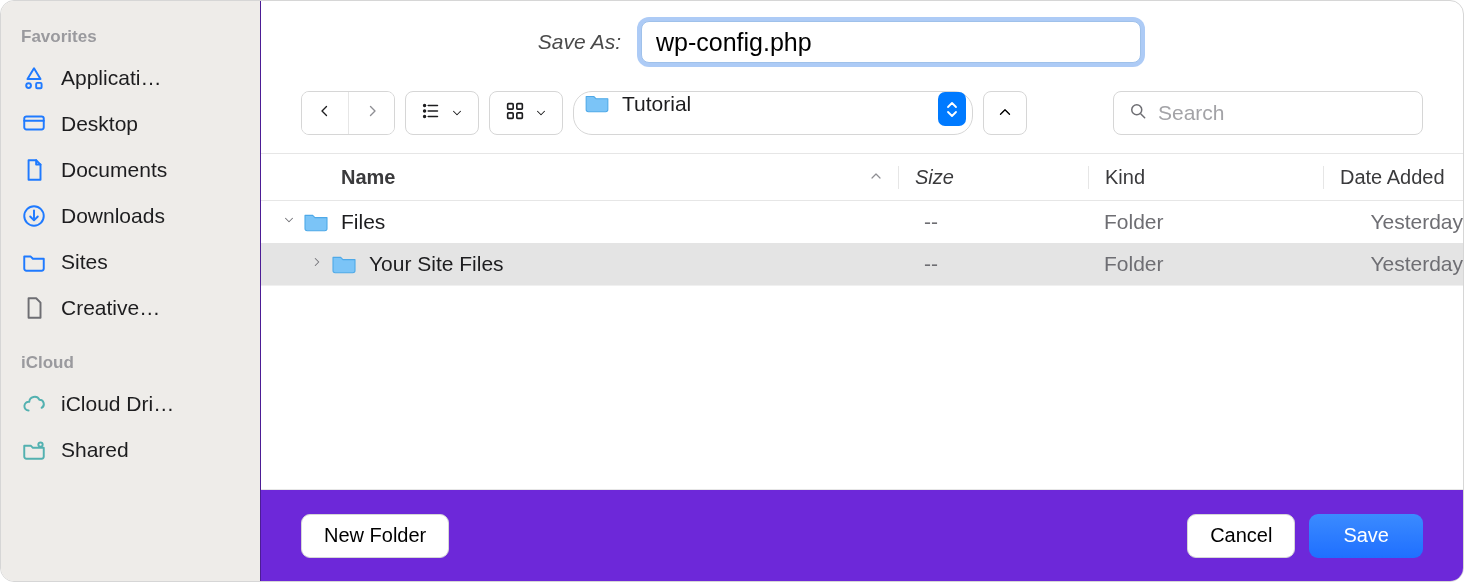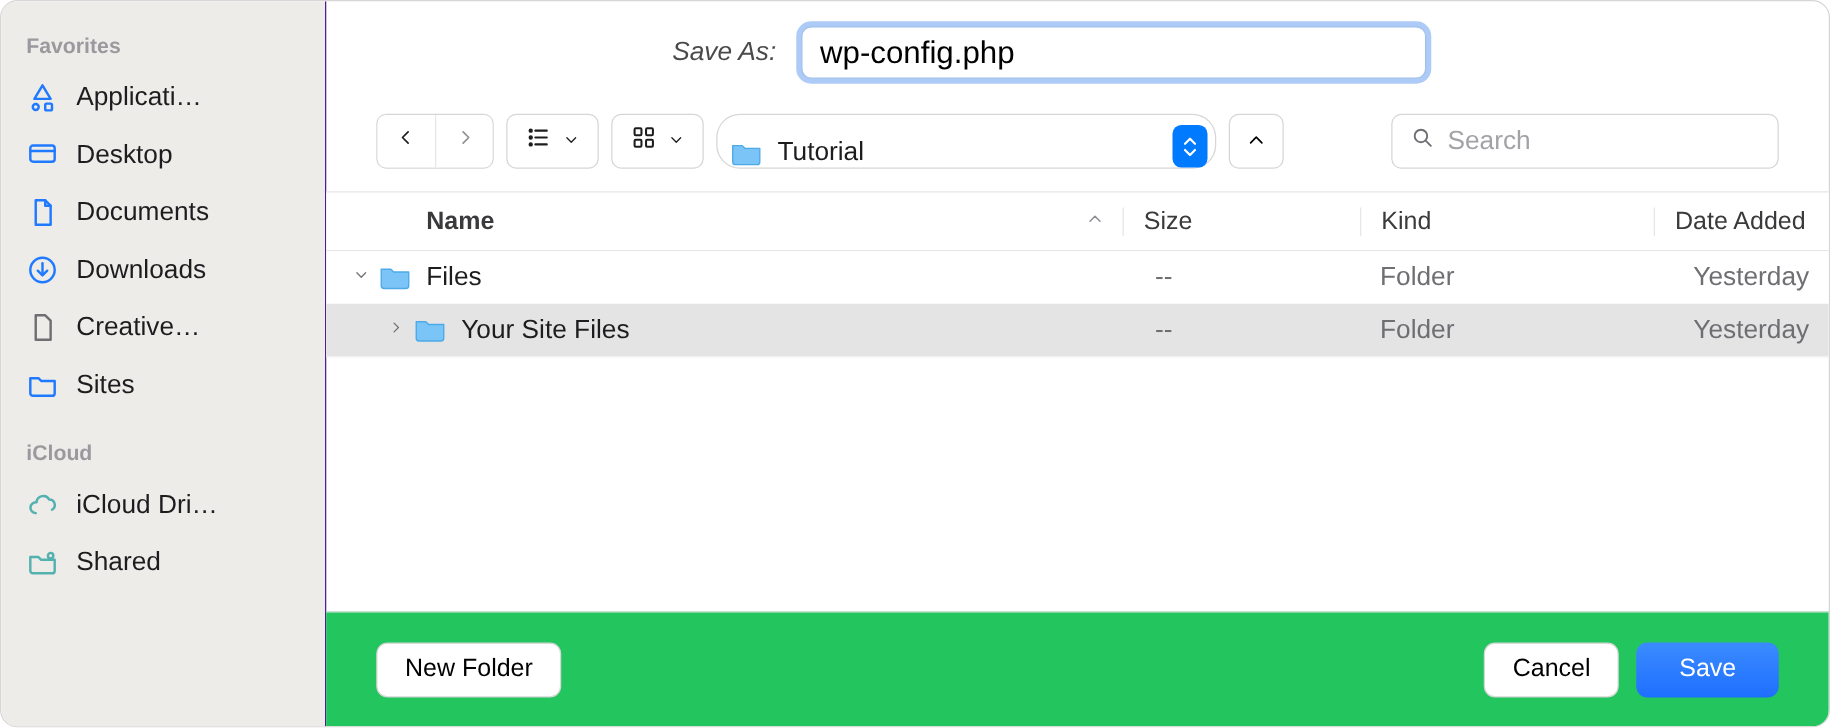--- a/index.html
+++ b/index.html
@@ -133,21 +133,21 @@
     font-size: 20px; color: #1d1d1f;
     cursor: pointer;
   }
 
   .loc-popup {
     height: 44px;
     border: 1px solid #d6d6d6;
     border-radius: 19px;
     background: #fff;
     display: flex;
-    align-items: flex-end;
+    align-items: flex-start;
     padding: 0 6px 0 10px;
     gap: 12px;
     min-width: 400px;
     cursor: pointer;
   }
   .loc-popup .folder-mini {
     width: 26px; height: 22px;
     display:inline-flex; align-items:center; justify-content:center;
   }
   .loc-popup .loc-text {
@@ -201,21 +201,21 @@
     border-bottom: 1px solid #e6e6e6;
     background: #fff;
     height: 48px;
     align-items: center;
     padding-left: 80px;
     font-size: 20px;
     color: #3a3a3c;
   }
   .col-name { flex: 1; font-weight: 600; display:flex; align-items:center; }
   .col-name .sort-caret { margin-left: auto; margin-right: 14px; color: #8e8e93; }
-  .col-size { width: 190px; border-left: 1px solid #e6e6e6; padding-left: 16px; }
+  .col-size { width: 190px; border-left: 1px solid #e6e6e6; padding-left: 16px; font-style: italic; }
   .col-kind { width: 235px; border-left: 1px solid #e6e6e6; padding-left: 16px; }
   .col-date { width: 140px; border-left: 1px solid #e6e6e6; padding-left: 16px; white-space:nowrap; }
 
   .file-rows { background:#fff; }
   .file-row {
     display: flex;
     align-items: center;
     height: 42px;
     padding-left: 18px;
     font-size: 21px;
@@ -226,32 +226,32 @@
   }
   .file-row.indent-1 { padding-left: 46px; }
   .file-row .folder-ic {
     width: 30px; height: 24px; margin: 0 10px 0 2px;
     display:inline-flex; align-items:center; justify-content:center;
   }
   .file-row .row-name { flex: 1; }
   .file-row .row-size { width: 190px; text-align:left; padding-left: 0; color:#6e6e73; }
   .file-row .row-size-inner { display:inline-block; width: 40px; text-align:right; }
   .file-row .row-kind { width: 235px; color:#6e6e73; padding-left:16px; }
-  .file-row .row-date { width: 140px; color:#6e6e73; padding-left:16px; text-align:center; }
+  .file-row .row-date { width: 140px; color:#6e6e73; padding-left:16px; text-align:right; }
 
   .list-filler { flex:1; border-top: 1px solid #f0f0f0; }
 
   .footer {
     border-top: 1px solid #e6e6e6;
     height: 92px;
     display:flex;
     align-items:center;
     padding: 0 40px;
     gap: 14px;
-    background:#22c55e;
+    background:#6d28d9;
   }
   .btn {
     height: 44px;
     border: 1px solid #d6d6d6;
     border-radius: 9px;
     background: #fff;
     font-size: 20px;
     padding: 0 22px;
     cursor: pointer;
   }
@@ -314,35 +314,35 @@
         <svg viewBox="0 0 24 24">
             <circle cx="12" cy="12" r="9"></circle>
             <path d="M12 7v7"></path>
             <path d="M8.5 12.5 12 16l3.5-3.5"></path>
           </svg>
       </span>
       <span class="sidebar-item-label">Downloads</span>
     </div>
 
     <div class="sidebar-item">
+      <span class="icon blue">
+        <svg viewBox="0 0 24 24">
+            <path d="M3 7h6l2 2h10v9a2 2 0 0 1-2 2H5a2 2 0 0 1-2-2z"></path>
+          </svg>
+      </span>
+      <span class="sidebar-item-label">Sites</span>
+    </div>
+
+    <div class="sidebar-item">
       <span class="icon grey">
         <svg viewBox="0 0 24 24">
             <path d="M7 3h7l4 4v14H7z"></path>
           </svg>
       </span>
       <span class="sidebar-item-label">Creative…</span>
-    </div>
-
-    <div class="sidebar-item">
-      <span class="icon blue">
-        <svg viewBox="0 0 24 24">
-            <path d="M3 7h6l2 2h10v9a2 2 0 0 1-2 2H5a2 2 0 0 1-2-2z"></path>
-          </svg>
-      </span>
-      <span class="sidebar-item-label">Sites</span>
     </div>
 
     <div class="sidebar-section-label icloud-label">iCloud</div>
 
     <div class="sidebar-item">
       <span class="icon" style="color:#53b1b0">
         <svg viewBox="0 0 24 24">
             <path d="M7 18a4 4 0 1 1 .6-7.97A5 5 0 0 1 17 8a4 4 0 0 1 2 7.5"></path>
           </svg>
       </span>

